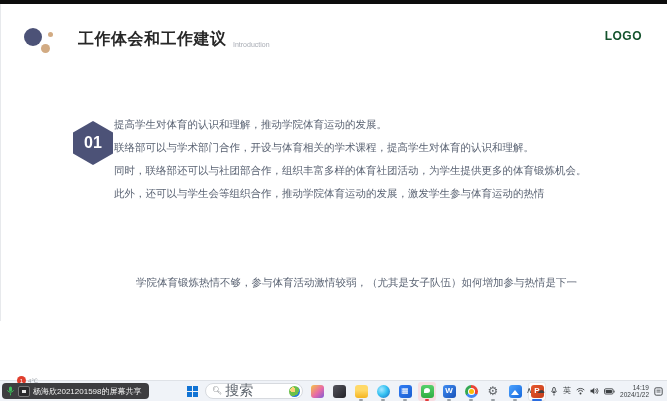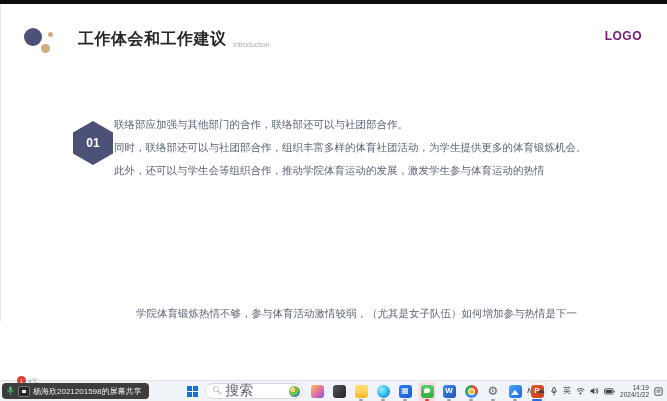--- a/index.html
+++ b/index.html
@@ -9,34 +9,34 @@
   .slide{position:absolute;left:0;top:4px;width:667px;height:317px;background:#ffffff;border-left:1px solid #e7e9ec;}
 
   
   .circ{position:absolute;border-radius:50%;}
   .c-big{left:23px;top:24px;width:18px;height:18px;background:#4c5277;}
   .c-sm{left:47px;top:28px;width:5px;height:5px;background:#d2ab83;}
   .c-md{left:40px;top:40px;width:9px;height:9px;background:#d2ab83;}
 
   .title{position:absolute;left:77px;top:25px;font-size:16px;font-weight:bold;color:#262626;letter-spacing:.5px;}
   .subtitle{position:absolute;left:232px;top:37px;font-size:7px;color:#a8acb4;}
-  .logo{position:absolute;right:26px;top:25px;font-size:12px;font-weight:bold;color:#701a75;letter-spacing:.5px;}
+  .logo{position:absolute;right:26px;top:25px;font-size:12px;font-weight:bold;color:#14532d;letter-spacing:.5px;}
 
   .hex{position:absolute;width:40px;height:44px;display:flex;align-items:center;justify-content:center;
-       color:#fff;font-weight:bold;font-size:12px;
+       color:#fff;font-weight:bold;font-size:16px;
        clip-path:polygon(50% 0,100% 26%,100% 74%,50% 100%,0 74%,0 26%);}
   .hex1{left:72px;top:117px;}
   .hex2{left:72px;top:270px;}
 
   .lines{position:absolute;font-size:10.5px;color:#5a6373;}
   .lines .line{white-space:nowrap;}
   .lines1{left:113px;top:109px;}
   .lines1 .line{line-height:23px;}
   .lines2{left:135px;top:267px;}
-  .lines2 .line{line-height:22px;margin-top:31px;}
+  .lines2 .line{line-height:22px;}
 
   
   .taskbar{position:absolute;left:0;bottom:0;width:667px;height:20px;background:#f0f3f8;border-top:1px solid #dfe2e7;}
   .tb-center{position:absolute;left:184px;top:0;height:20px;display:flex;align-items:center;gap:5px;}
   .startbtn{width:16px;height:16px;display:flex;align-items:center;justify-content:center;}
   .winlogo{width:11px;height:11px;display:grid;grid-template-columns:5px 5px;grid-template-rows:5px 5px;gap:1px;}
   .winlogo div{background:#1173d4;}
   .search{height:14px;width:88px;background:#fff;border:1px solid #d7dadf;border-radius:8px;
           display:flex;align-items:center;padding:0 2px 0 6px;gap:3px;}
   .search .mag{font-size:8px;color:#5f6368;line-height:1;}
@@ -89,21 +89,22 @@
   <div class="circ c-md"></div>
 
   <div class="title">工作体会和工作建议</div>
   <div class="subtitle">Introduction</div>
   <div class="logo">LOGO</div>
 
   <div class="hex hex1" style="background: rgb(76, 82, 119);">
     <span>01</span>
   </div>
   <div class="lines lines1">
-      <div class="line">联络部应加强与其他部门的合作，联络部还可以与社团部合作。</div>
+      <div class="line">提高学生对体育的认识和理解，推动学院体育运动的发展。</div>
+      <div class="line">联络部可以与学术部门合作，开设与体育相关的学术课程，提高学生对体育的认识和理解。</div>
       <div class="line">同时，联络部还可以与社团部合作，组织丰富多样的体育社团活动，为学生提供更多的体育锻炼机会。</div>
       <div class="line">此外，还可以与学生会等组织合作，推动学院体育运动的发展，激发学生参与体育运动的热情</div>
     </div>
 
   <div class="lines lines2">
       <div class="line">学院体育锻炼热情不够，参与体育活动激情较弱，（尤其是女子队伍）如何增加参与热情是下一</div>
     </div>
 </div>
 
 <div class="taskbar">

